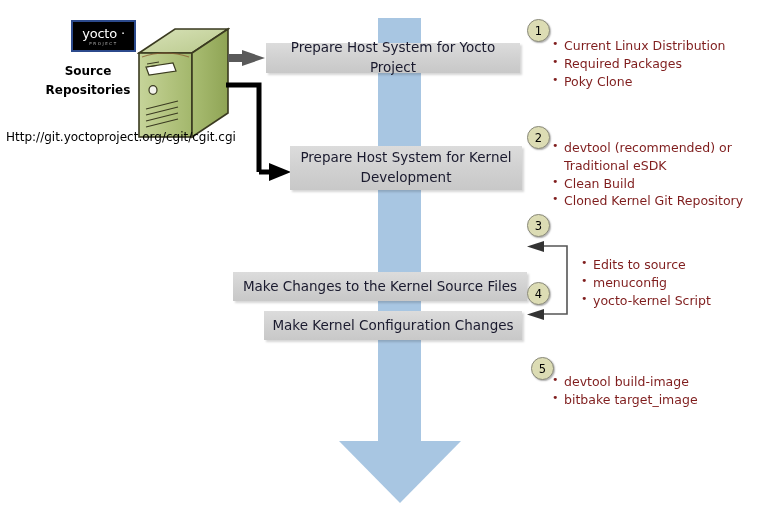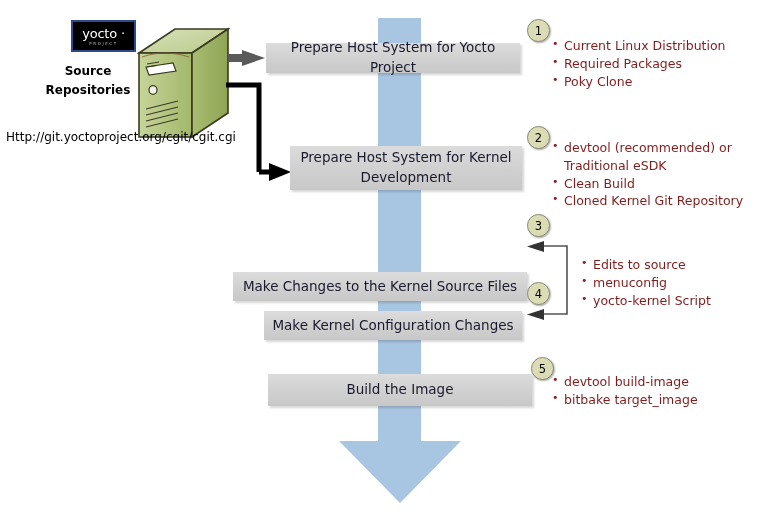--- a/index.html
+++ b/index.html
@@ -242,21 +242,20 @@
 
     <polyline points="544,246 567,246 567,314 544,314" fill="none" stroke="#555555" stroke-width="1.6"></polyline>
     <polygon points="544,241 527,246.5 544,252" fill="#333333"></polygon>
     <polygon points="544,309 527,314.5 544,320" fill="#333333"></polygon>
   </svg>
 
   <div class="box" id="box-1">Prepare Host System for Yocto Project</div>
   <div class="box" id="box-2">Prepare Host System for Kernel Development</div>
   <div class="box" id="box-3">Make Changes to the Kernel Source Files</div>
   <div class="box" id="box-4">Make Kernel Configuration Changes</div>
-  <div class="box" id="box-5">Build the Image</div>
 
   <div class="step-circle" id="circle-1">1</div>
   <div class="step-circle" id="circle-2">2</div>
   <div class="step-circle" id="circle-3">3</div>
   <div class="step-circle" id="circle-4">4</div>
   <div class="step-circle" id="circle-5">5</div>
 
   <ul class="bullets" id="bullets-1">
     <li>Current Linux Distribution</li>
     <li>Required Packages</li>

